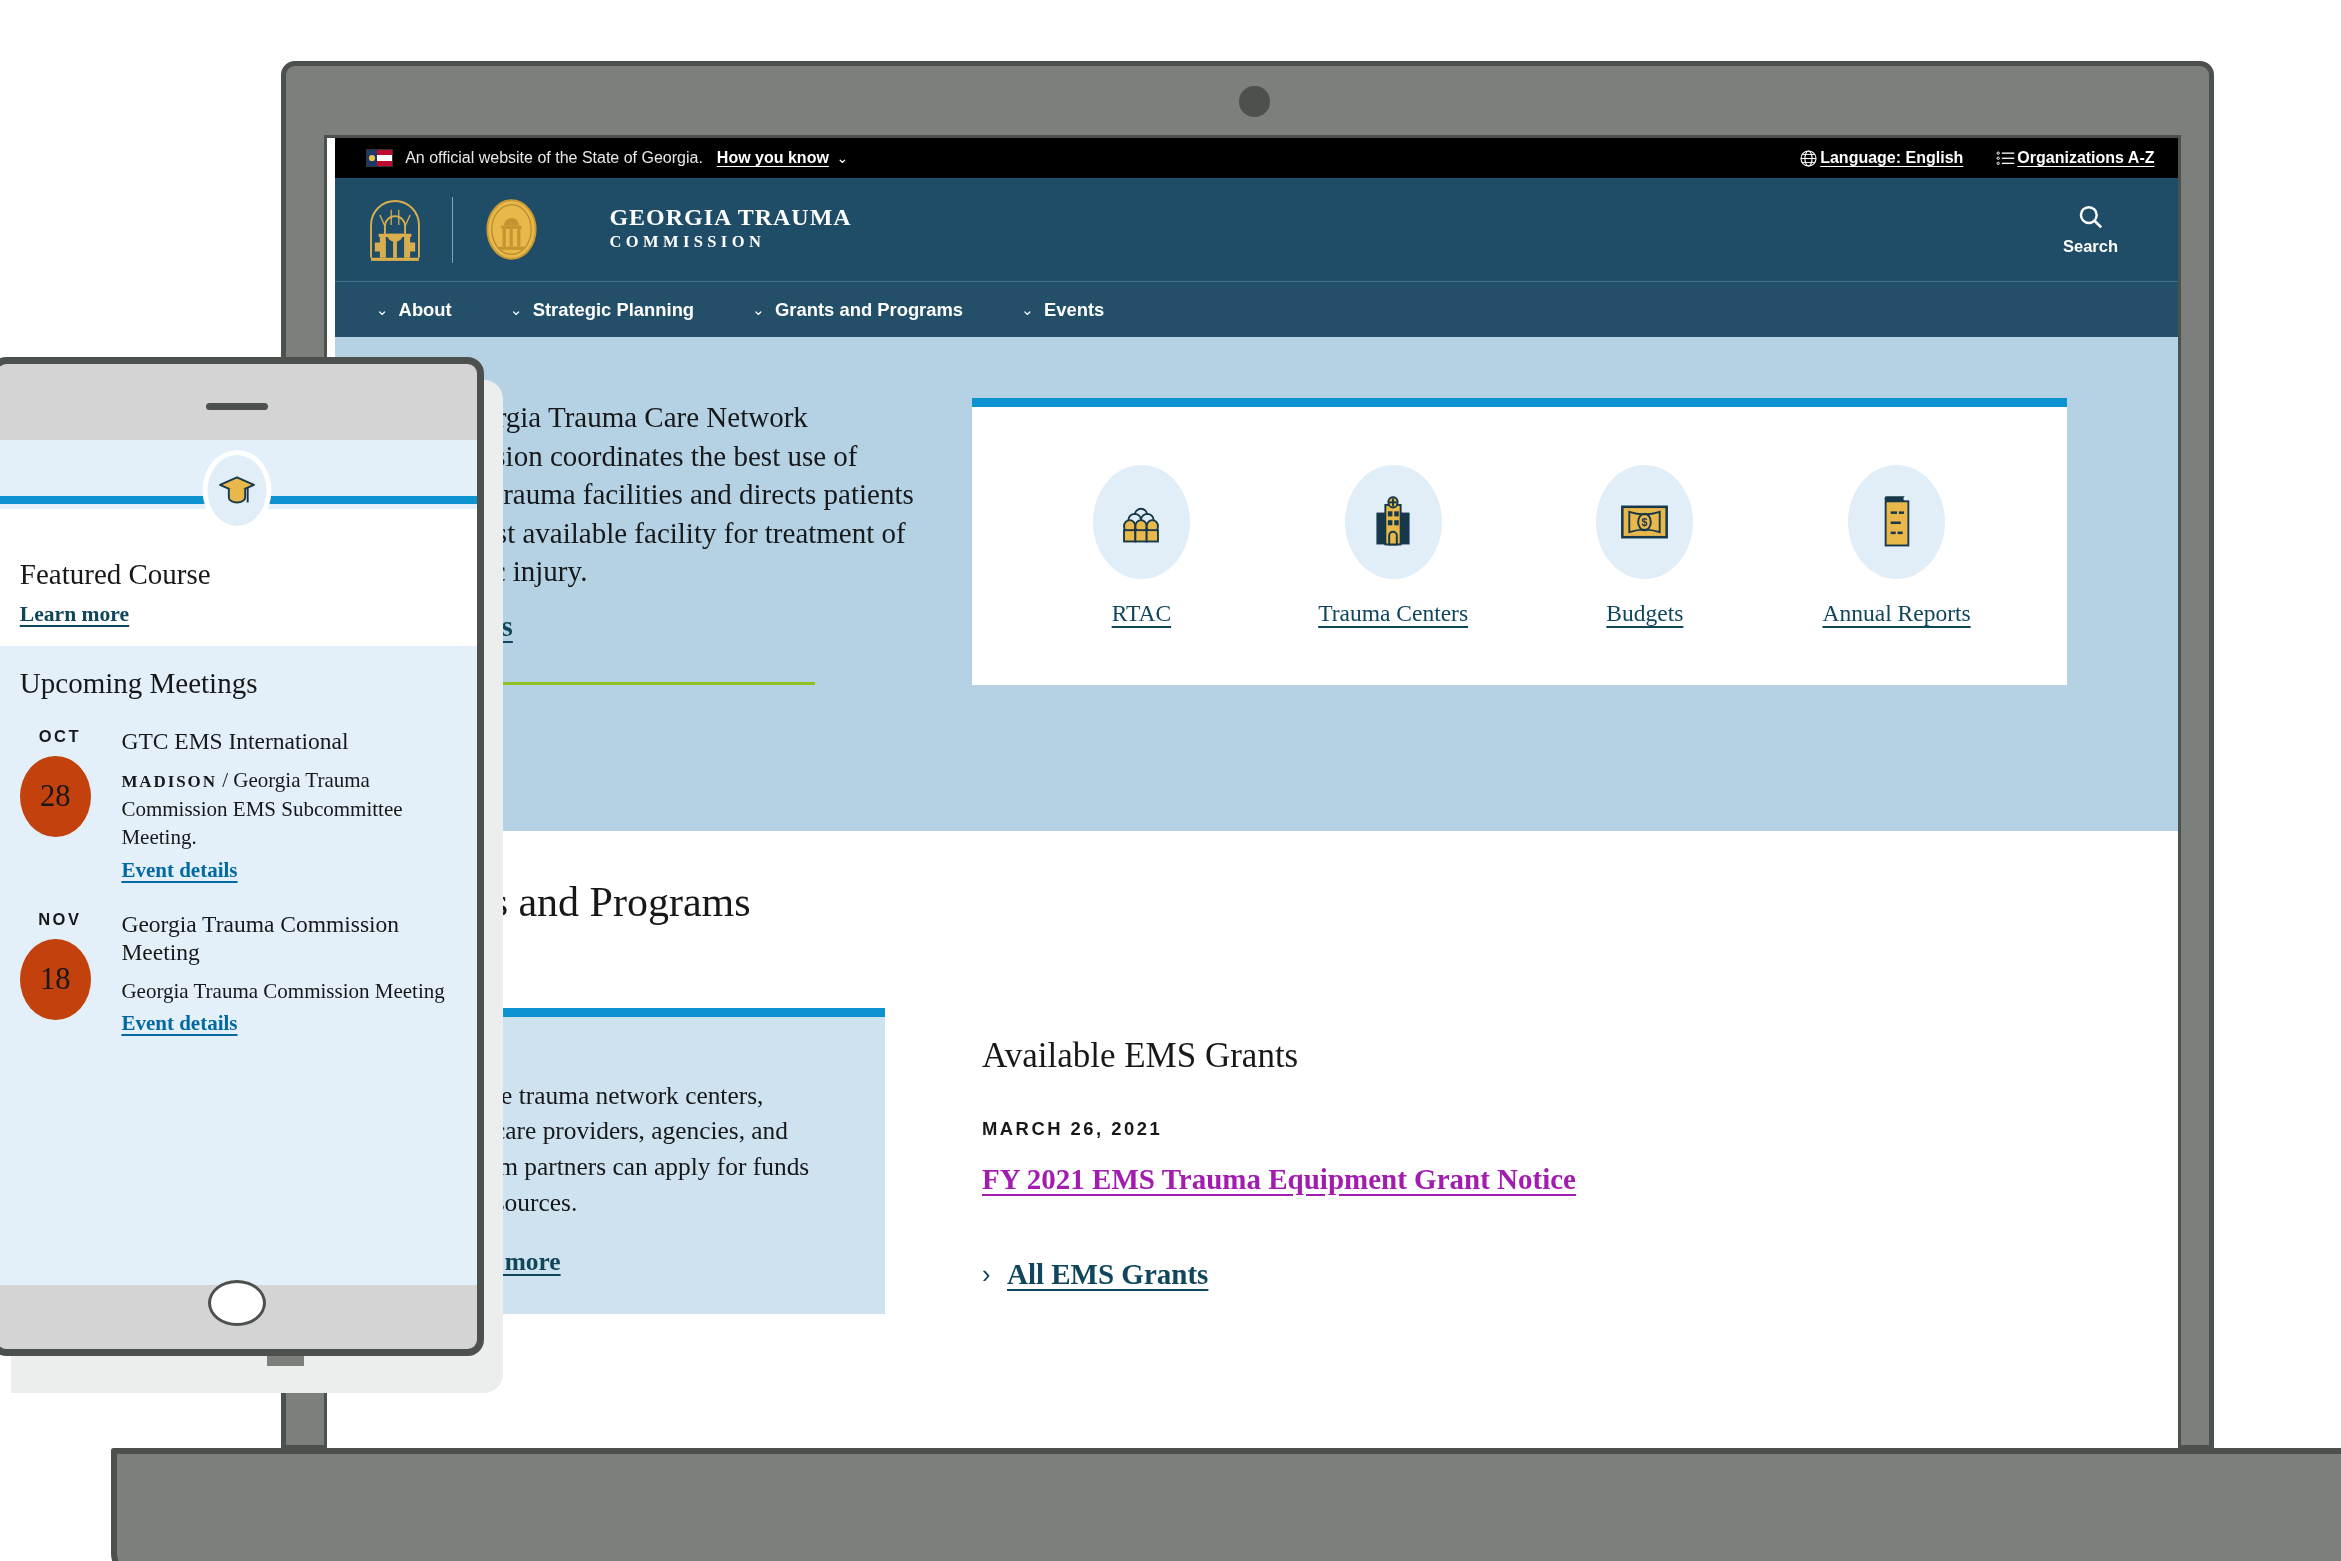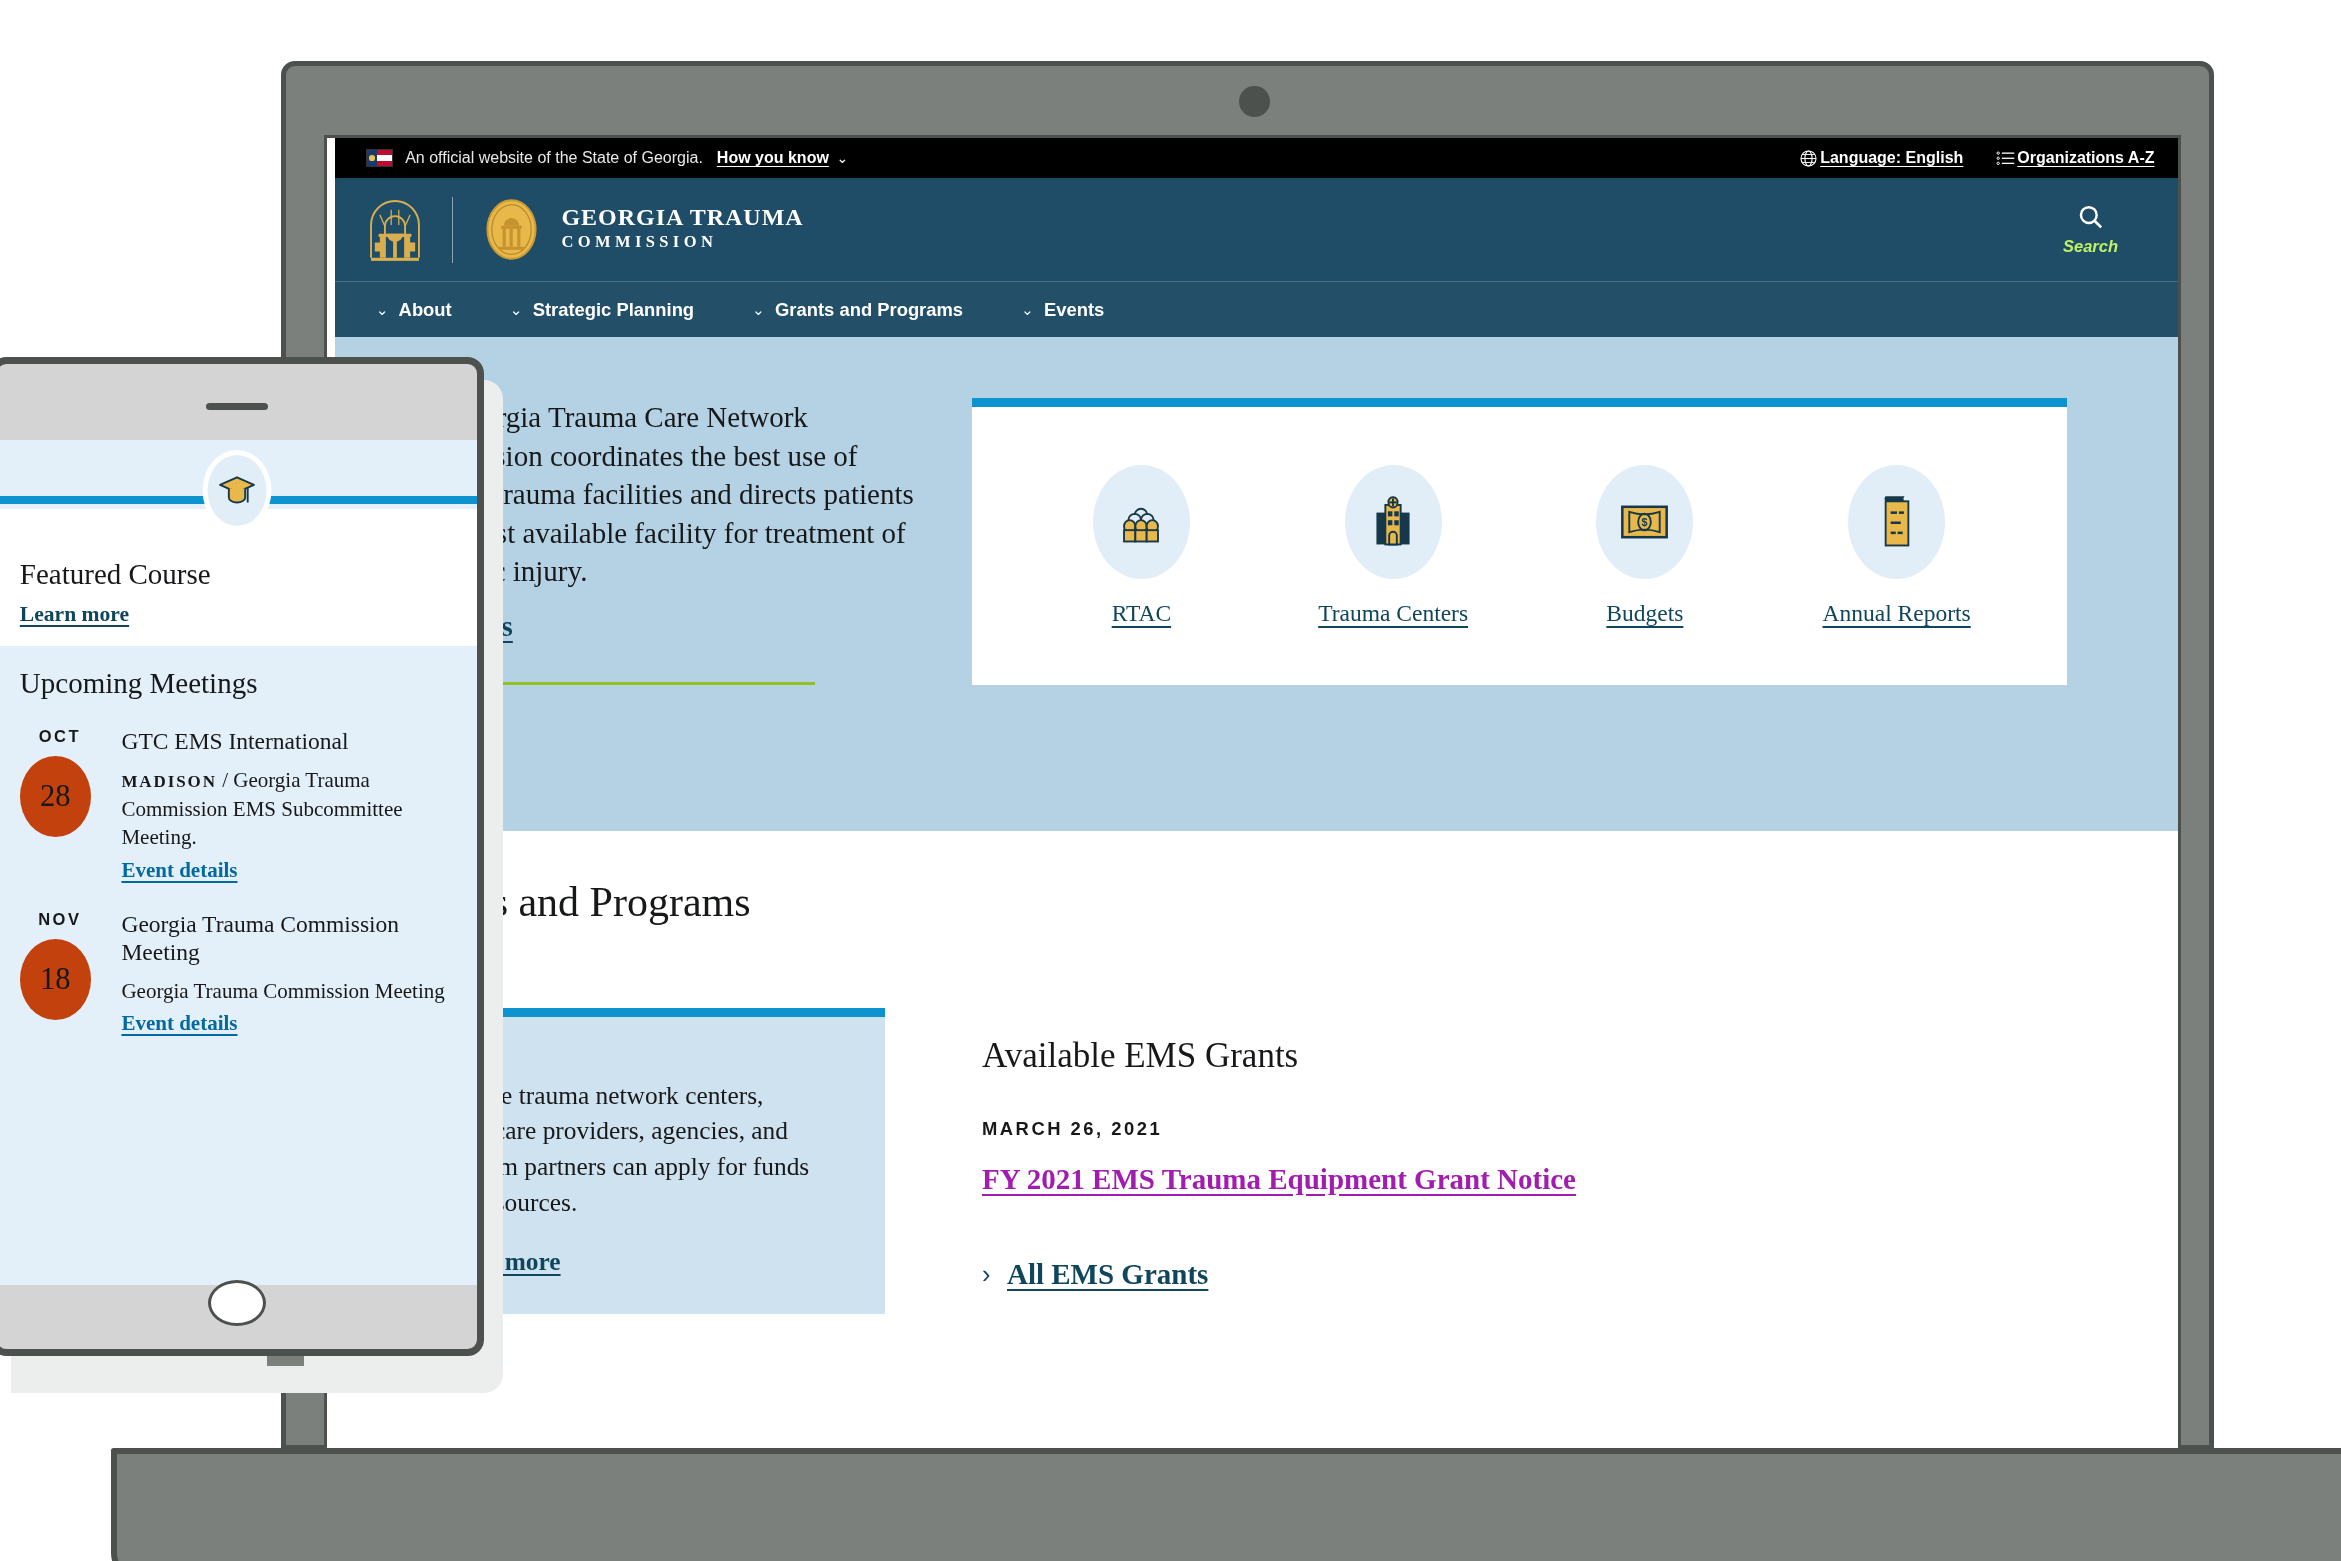--- a/index.html
+++ b/index.html
@@ -40,28 +40,28 @@
   .gov-right .item{display:flex;align-items:center;gap:2px;cursor:pointer;}
   .gov-right .lbl{color:#fff;font-weight:bold;font-size:16px;
       text-decoration:underline;text-underline-offset:3.2px;}
 
   
   .site-header{height:103px;background:#1f4c66;display:flex;align-items:center;
       padding:0 30.5px;box-sizing:border-box;position:relative;}
   .logo-arch{width:58px;height:66px;flex:none;}
   .logo-div{width:1.9px;height:66px;background:#8aa2b2;margin:0 28px;flex:none;}
   .logo-seal{width:61px;height:61px;flex:none;margin-right:19px;}
-  .brand{color:#fff;}
+  .brand{color:#fff;margin-left:48px;}
   .brand .l1{font-family:"Liberation Serif",serif;font-weight:bold;font-size:24px;
       letter-spacing:1px;line-height:1.05;}
   .brand .l2{font-family:"Liberation Serif",serif;font-weight:bold;font-size:16.5px;
       letter-spacing:4.4px;line-height:1.45;}
   .search-box{position:absolute;right:67px;top:50%;transform:translateY(-50%);
       display:flex;flex-direction:column;align-items:center;gap:7.6px;cursor:pointer;}
-  .search-box .lbl{color:#bef264;font-size:16.5px;font-weight:bold;font-style:italic;}
+  .search-box .lbl{color:#ffffff;font-size:16.5px;font-weight:bold;}
 
   
   .site-nav{height:56px;background:#234f68;border-top:1.3px solid #45708a;
       display:flex;align-items:center;padding:0 30.5px;box-sizing:border-box;gap:0;}
   .nav-item{display:flex;align-items:center;gap:10.2px;color:#fff;font-size:18.4px;
       font-weight:bold;padding:0 29px;cursor:pointer;white-space:nowrap;}
   .nav-item:first-child{padding-left:10.2px;}
   .nav-chev{font-size:15.2px;font-weight:normal;}
 
   

